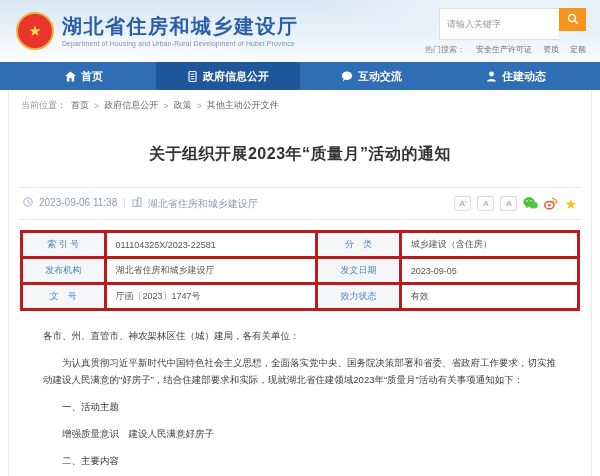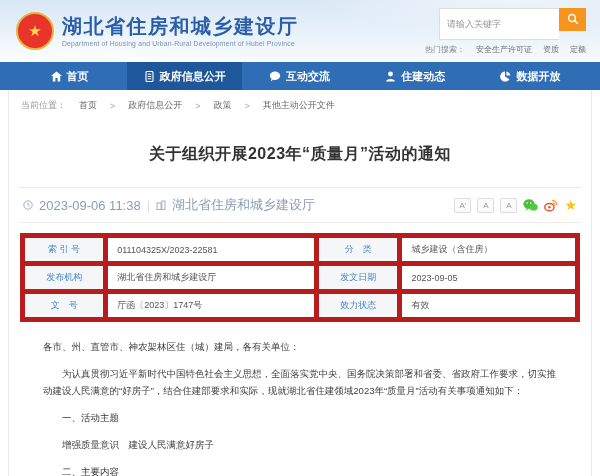--- a/index.html
+++ b/index.html
@@ -32,39 +32,39 @@
 
   
   .nav { height:28px; background:#2f6db4; display:flex; padding:0 12px; }
   .nav-item { flex:1; display:flex; align-items:center; justify-content:center; gap:5px;
     color:#fff; font-size:11px; font-weight:bold; cursor:pointer; white-space:nowrap; }
   .nav-item.active { background:#1f579b; }
   .nav-icon { display:flex; align-items:center; }
 
   
   .content { margin:0 8px; border:1px solid #e9e9e9; border-top:none; background:#fff; min-height:386px; }
-  .breadcrumb { padding:9px 12px 8px; font-size:9px; color:#999; display:flex; gap:13px; align-items:center; }
+  .breadcrumb { padding:9px 12px 8px; font-size:9px; color:#999; display:flex; gap:5px; align-items:center; }
   .crumb-link { color:#666; cursor:pointer; }
   .crumb-sep { color:#aaa; }
 
   .doc-title { text-align:center; font-size:16px; font-weight:600; color:#333;
     margin:24px 30px 22px; letter-spacing:.5px; }
 
   .meta { margin:0 10px; padding:8px 4px; border-top:1px solid #ececec; border-bottom:1px solid #ececec;
     display:flex; align-items:center; justify-content:space-between; }
-  .meta-left { display:flex; align-items:center; gap:6px; font-size:13px; color:#8b9cb5; }
+  .meta-left { display:flex; align-items:flex-start; gap:6px; font-size:10px; color:#8b9cb5; }
   .meta-sep { color:#d5dce6; }
   .meta-right { display:flex; align-items:center; gap:6px; }
   .font-btn { width:17px; height:15px; border:1px solid #ddd; background:#fbfbfb; border-radius:2px;
     font-size:8px; color:#999; display:flex; align-items:center; justify-content:center; cursor:pointer; }
   .share-icon { cursor:pointer; display:flex; align-items:center; }
   .star-icon { color:#f5c31d; font-size:14px; line-height:1; cursor:pointer; }
 
   .info-table { width:calc(100% - 22px); margin:10px 11px 0; border-collapse:collapse; font-size:9px; }
-  .info-table td { border:5px solid #b91c1c; padding:5px 9px; color:#555; }
+  .info-table td { border:3px solid #b91c1c; padding:5px 9px; color:#555; }
   .info-table td.lbl { background:#f5f6f7; color:#4a86c6; text-align:center; width:15%; white-space:nowrap; }
   .info-table td.val-w { width:38%; }
 
   .doc-body { padding:16px 34px 0; font-size:9.5px; color:#3f3f3f; line-height:1.8; }
   .doc-body p { margin-bottom:10px; }
   .indent { text-indent:2em; }
   .bold { font-weight:normal; color:#333; }
 </style>
 </head>
 <body>
@@ -129,29 +129,20 @@
     <span>互动交流</span>
   </div>
   <div class="nav-item">
     <span class="nav-icon">
       <svg width="11" height="11" viewBox="0 0 11 11" fill="#fff">
           <circle cx="5.5" cy="3" r="2.4"></circle>
           <path d="M1 10.6 C1 7.2 10 7.2 10 10.6 Z"></path>
         </svg>
     </span>
     <span>住建动态</span>
-  </div>
-  <div class="nav-item">
-    <span class="nav-icon">
-      <svg width="11" height="11" viewBox="0 0 11 11" fill="#fff">
-          <path d="M5 5.6 V.6 A5 5 0 1 0 9.4 8.2 Z"></path>
-          <path d="M6.4 .6 A5 5 0 0 1 10.4 4.4 L6.4 4.4 Z"></path>
-        </svg>
-    </span>
-    <span>数据开放</span>
   </div>
 </div>
 
 <div class="content">
 
   <div class="breadcrumb">
     <span>当前位置：</span>
     <span class="crumb-link">首页</span>
     <span class="crumb-sep">&gt;</span>
     <span class="crumb-link">政府信息公开</span>

